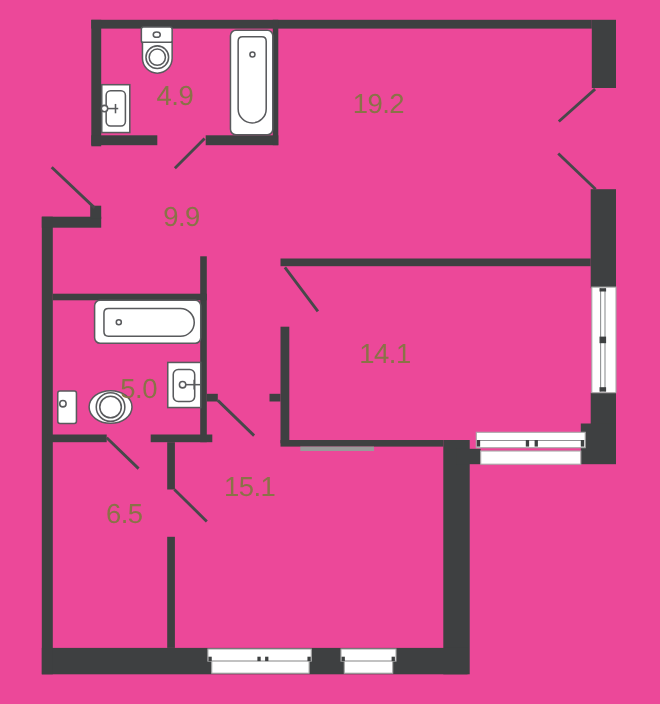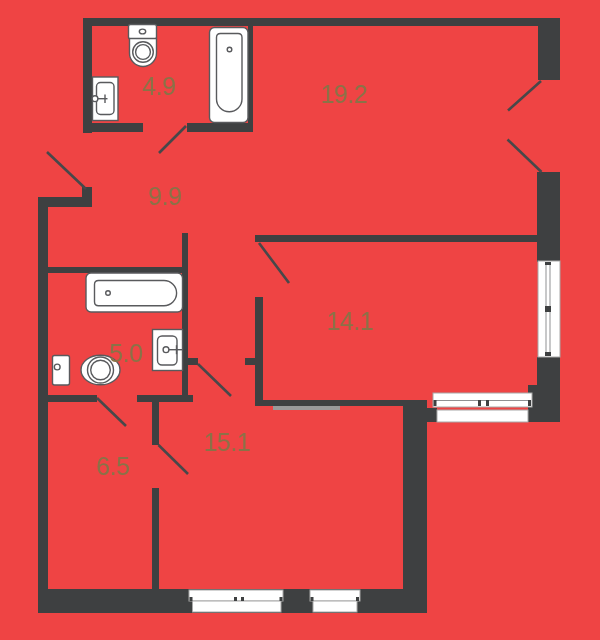--- a/index.html
+++ b/index.html
@@ -1,16 +1,16 @@
 <!DOCTYPE html>
 <html><head>
 <meta charset="utf-8">
 <style>
   html,body{margin:0;padding:0;background:#ffffff;}
-  .plan-wrap{position:relative;width:600px;height:640px;background:#ef4444;overflow:hidden;}
+  .plan-wrap{position:relative;width:600px;height:640px;background:#ec4899;overflow:hidden;}
   svg{display:block;}
   .fixture{fill:#ffffff;stroke:#595a5d;stroke-width:1.4;}
   .fixture-line{stroke:#595a5d;stroke-width:1.4;fill:none;}
   .door{stroke:#47484a;stroke-width:2.6;fill:none;}
   .win{fill:#ffffff;stroke:#a8a8a8;stroke-width:1;}
   .win-line{stroke:#8f9193;stroke-width:1;fill:none;}
   .room-label{font-family:"Liberation Sans", sans-serif;font-size:25px;letter-spacing:-0.5px;text-anchor:middle;}
 </style>
 </head>
 <body>

